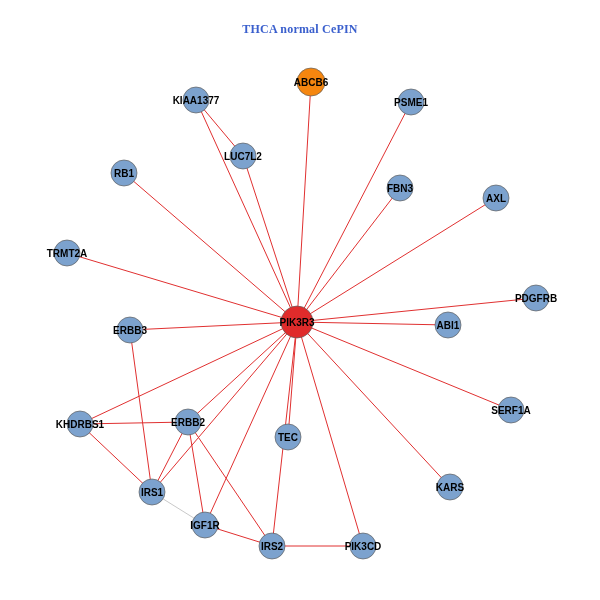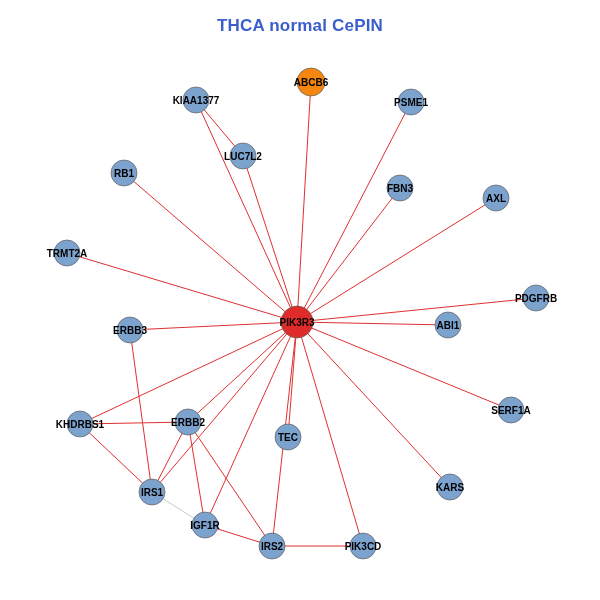--- a/index.html
+++ b/index.html
@@ -10,27 +10,28 @@
   }
   .canvas {
     position: relative;
     width: 600px;
     height: 600px;
     background: #ffffff;
     overflow: hidden;
   }
   .figure-title {
     position: absolute;
-    top: 16px;
+    top: 22px;
     left: 0;
     right: 0;
     text-align: center;
-    font-size: 17px;
+    font-size: 12px;
     font-weight: bold;
     letter-spacing: 0.2px;
+    font-family: Liberation Serif, serif;
   }
   svg.network {
     position: absolute;
     left: 0;
     top: 0;
   }
   .node-label {
     font-family: "Liberation Sans", sans-serif;
     font-size: 10px;
     font-weight: bold;

